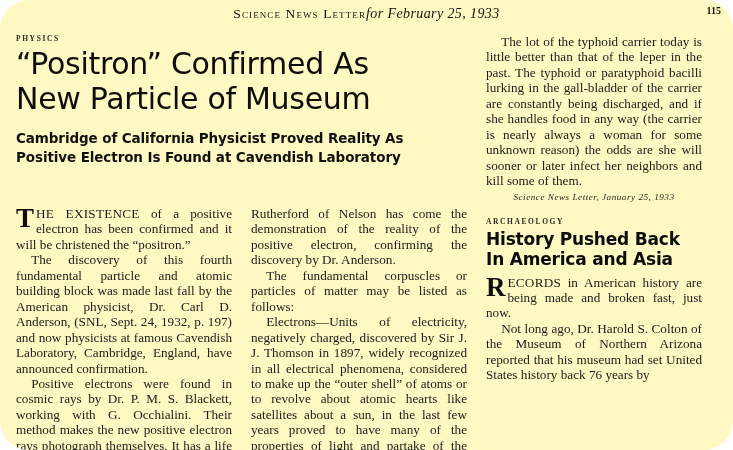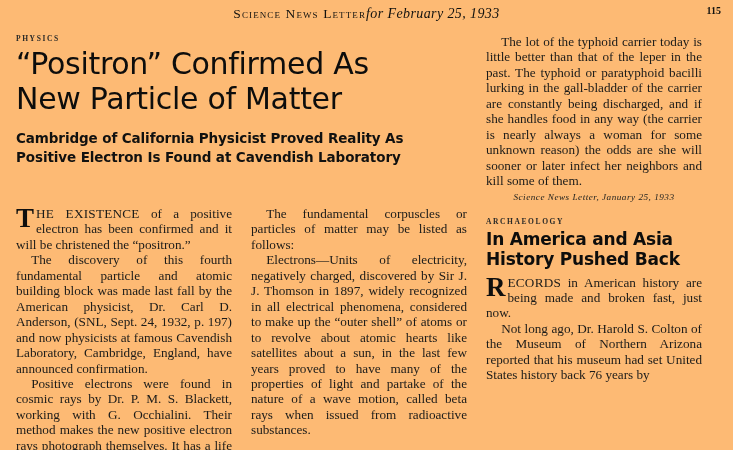--- a/index.html
+++ b/index.html
@@ -15,21 +15,22 @@
     font-family: "Liberation Serif", serif;
     color: #1a1a1a;
     position: relative;
   }
 
   .page {
     position: relative;
     width: 733px;
     height: 450px;
     overflow: hidden;
-    background: #fdba74;
+    background: #fef9c3;
+    border-radius: 29px;
   }
 
   
   .masthead {
     position: absolute;
     top: 4px;
     left: 0;
     width: 733px;
     height: 22px;
   }
@@ -200,54 +201,55 @@
     </div>
   </div>
   <div class="folio">115</div>
 
   <div class="columns">
 
     <div class="headline-block">
       <div class="kicker">PHYSICS</div>
       <h1 class="headline">
         <span class="hl-line">“Positron” Confirmed As</span>
-        <span class="hl-line">New Particle of Matter</span>
+        <span class="hl-line">New Particle of Museum</span>
       </h1>
       <div class="deck">
         <span class="deck-line">Cambridge of California Physicist Proved Reality As</span>
         <span class="deck-line">Positive Electron Is Found at Cavendish Laboratory</span>
       </div>
     </div>
 
     <div class="col col-1">
       <div class="body-text" style="position:absolute; top:172px; left:0; width:216px;">
         <p class="dropcap-para"><span class="dropcap">T</span><span class="smallcaps">HE EXISTENCE</span><span> of a positive electron has been confirmed and it will be christened the “positron.”</span></p>
         <p>The discovery of this fourth fundamental particle and atomic building block was made last fall by the American physicist, Dr. Carl D. Anderson, (SNL, Sept. 24, 1932, p. 197) and now physicists at famous Cavendish Laboratory, Cambridge, England, have announced confirmation.</p>
         <p>Positive electrons were found in cosmic rays by Dr. P. M. S. Blackett, working with G. Occhialini. Their method makes the new positive electron rays photograph themselves. It has a life of only a fraction of a second and meets</p>
       </div>
     </div>
 
     <div class="col col-2">
       <div class="body-text" style="position:absolute; top:172px; left:0; width:216px;">
+        <p class="no-indent">Rutherford of Nelson has come the demonstration of the reality of the positive electron, confirming the discovery by Dr. Anderson.</p>
         <p>The fundamental corpuscles or particles of matter may be listed as follows:</p>
         <p>Electrons—Units of electricity, negatively charged, discovered by Sir J. J. Thomson in 1897, widely recognized in all electrical phenomena, considered to make up the “outer shell” of atoms or to revolve about atomic hearts like satellites about a sun, in the last few years proved to have many of the properties of light and partake of the nature of a wave motion, called beta rays when issued from radioactive substances.</p>
       </div>
     </div>
 
     <div class="col col-3">
       <div class="body-text col-3-body">
         <p>The lot of the typhoid carrier today is little better than that of the leper in the past.  The typhoid or paratyphoid bacilli lurking in the gall-bladder of the carrier are constantly being discharged, and if she handles food in any way (the carrier is nearly always a woman for some unknown reason) the odds are she will sooner or later infect her neighbors and kill some of them.</p>
       </div>
       <div class="credit">Science News Letter, January 25, 1933</div>
 
       <div class="sub-article">
         <div class="kicker">ARCHAEOLOGY</div>
         <h2 class="sub-headline">
+          <span class="hl-line">History Pushed Back</span>
           <span class="hl-line">In America and Asia</span>
-          <span class="hl-line">History Pushed Back</span>
         </h2>
         <div class="body-text gap-top">
           <p class="dropcap-para"><span class="dropcap">R</span><span class="smallcaps">ECORDS</span><span> in American history are being made and broken fast, just now.</span></p>
           <p>Not long ago, Dr. Harold S. Colton of the Museum of Northern Arizona reported that his museum had set United States history back 76 years by</p>
         </div>
       </div>
     </div>
 
   </div>
 </div>

